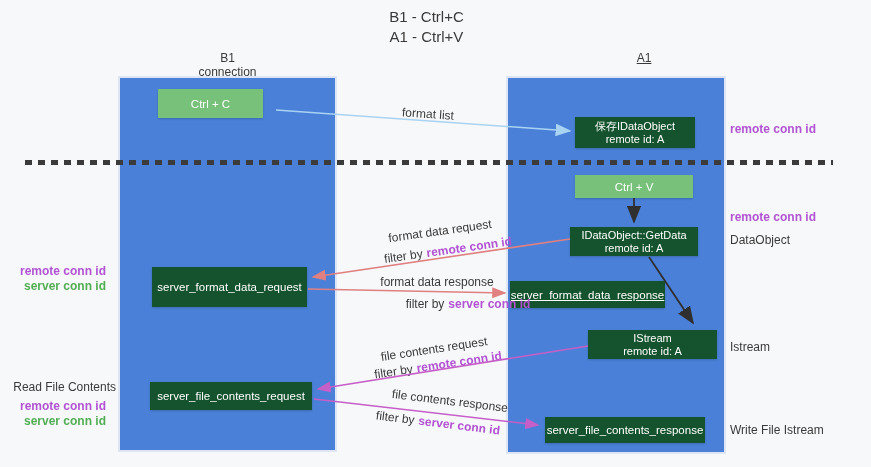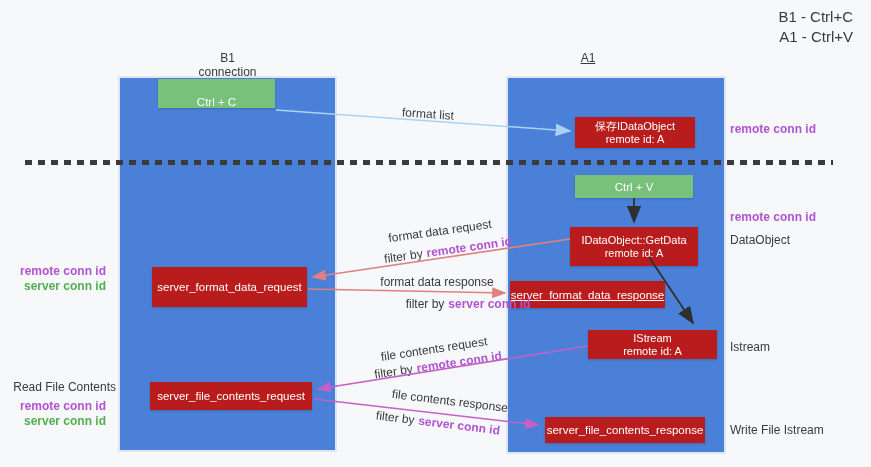--- a/index.html
+++ b/index.html
@@ -1,44 +1,44 @@
 <!DOCTYPE html>
 <html><head>
 <meta charset="utf-8">
 <style>
   html,body { margin:0; padding:0; background:#f7f8fa; }
   .canvas {
     position:relative; width:871px; height:467px; overflow:hidden;
     background:#f7f8fa; color:#3a3a3a;
     font-family:"Liberation Sans", sans-serif;
   }
-  .title { position:absolute; left:0; top:7px; width:853px; text-align:right;
+  .title { position:absolute; left:0; top:7px; width:853px; text-align:center;
            font-size:15px; line-height:20px; color:#3a3a3a; }
   .col-header { position:absolute; top:51px; text-align:center; font-size:12px;
                 line-height:14px; color:#3a3a3a; }
   #hdr-left  { left:120px; width:215px; }
-  #hdr-right { left:480px; width:216px;text-decoration:underline; }
+  #hdr-right { left:536px; width:216px;text-decoration:underline; }
   .column { position:absolute; top:78px; background:#4a80d8;
             box-shadow:0 0 0 2px #dee5f4; z-index:1; }
   #col-left  { left:120px; width:215px; height:372px; }
   #col-right { left:508px; width:216px; height:374px; }
   .dashline { position:absolute; left:25px; top:160px; width:808px; height:5px;
               background:repeating-linear-gradient(90deg,#3b3b3b 0 7px,transparent 7px 13px);
               z-index:6; }
   .node { position:absolute; display:flex; flex-direction:column; align-items:center;
           justify-content:center; color:#fff; text-align:center; z-index:4;
           box-shadow:0 1px 2px rgba(0,0,0,0.18); white-space:nowrap; }
   .green  { background:#77c17b; }
-  .orange { background:#b91c1c;text-align:center; }
+  .orange { background:#14532d;text-align:center; }
   .node .ln { font-size:11px; line-height:13px; }
   .node .single { font-size:11.5px; }
-  #ctrl-c  { left:158px; top:79px;  width:117px; height:29px; font-size:12px;justify-content:flex-end; }
+  #ctrl-c  { left:158px; top:89px;  width:105px; height:29px; font-size:12px; }
   #save-obj{ left:575px; top:117px; width:120px; height:31px; }
   #ctrl-v  { left:575px; top:175px; width:118px; height:23px; font-size:12px; }
-  #getdata { left:570px; top:227px; width:128px; height:39px; }
+  #getdata { left:570px; top:227px; width:128px; height:29px; }
   #req1    { left:152px; top:267px; width:155px; height:40px; }
   #resp1   { left:510px; top:281px; width:155px; height:27px;text-decoration:underline; }
   #istream { left:588px; top:330px; width:129px; height:29px; }
   #req2    { left:150px; top:382px; width:162px; height:28px; }
   #resp2   { left:545px; top:417px; width:160px; height:26px; }
   .rlabel { position:absolute; left:730px; font-size:12px; white-space:nowrap; z-index:5; }
   .purple-b { color:#b153d2; font-weight:bold; }
   .green-b  { color:#53ae53; font-weight:bold; }
   #ann-save-conn    { top:122px; }
   #ann-getdata-conn { top:210px; }

